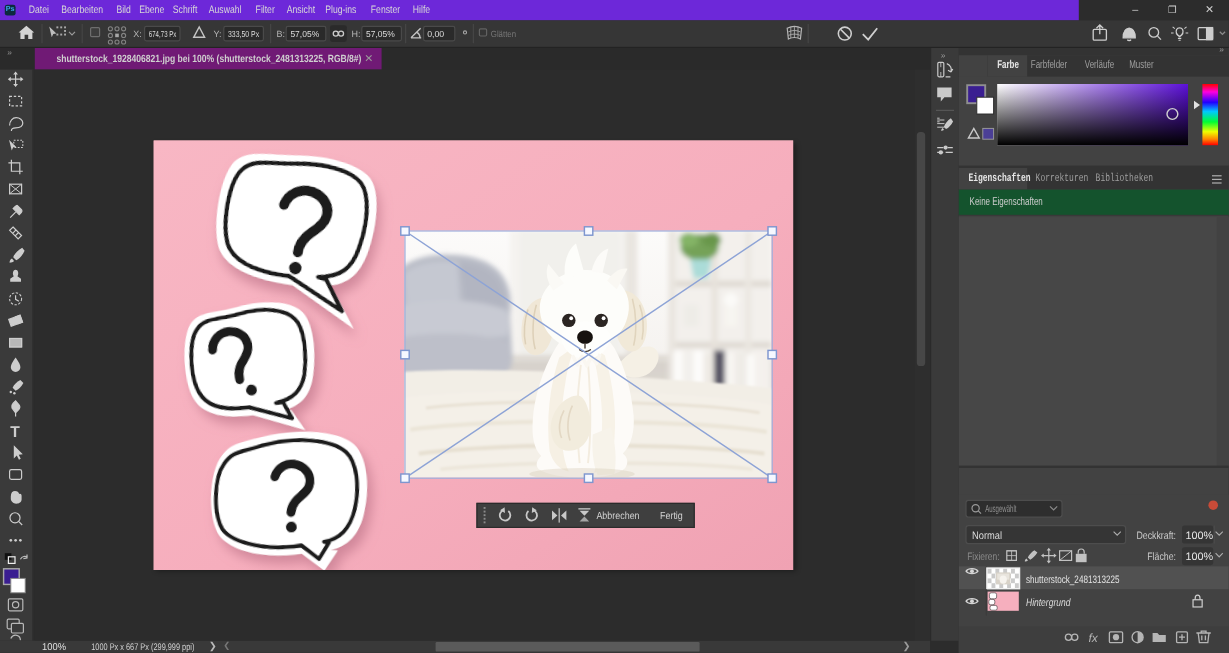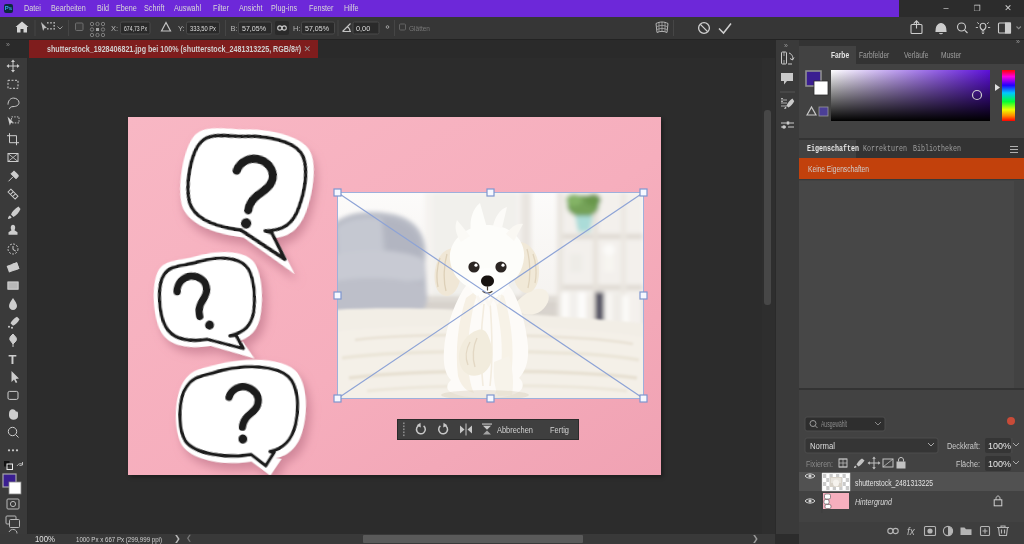--- a/index.html
+++ b/index.html
@@ -14,21 +14,21 @@
   transform:scaleX(0.8); transform-origin:0 50%; white-space:nowrap; }
 #pslogo { position:absolute; left:4px; top:4px; width:9px; height:9px; background:#0c2a3f; border-radius:2px;
   color:#3ba4f0; font-size:6px; font-weight:bold; text-align:center; line-height:9px; }
 .wctl { position:absolute; top:0; height:17px; color:#cfcfcf; font-size:9px; line-height:17px; text-align:center; width:20px; }
 
 
 #optionsbar { left:0; top:17px; width:1024px; height:23px; background:#363636; border-bottom:1px solid #232323; }
 
 
 #tabbar { left:0; top:40px; width:1024px; height:18px; background:#2a2a2a; }
-#doctab { position:absolute; left:29px; top:0; width:289px; height:18px; background:#7f1d1d; color:#cfcfcf;
+#doctab { position:absolute; left:29px; top:0; width:289px; height:18px; background:#701a75; color:#cfcfcf;
   font-size:8.7px; font-weight:bold; }
 #doctab .t { position:absolute; left:18px; top:0; height:18px; line-height:18px; white-space:nowrap;
   transform:scaleX(0.82); transform-origin:0 50%; }
 #doctab .x { position:absolute; right:7px; top:0; line-height:18px; color:#9a9a9a; font-size:9px; font-weight:normal; }
 
 
 #tools { left:0; top:58px; width:28px; height:476px; background:#3a3a3a; border-right:1px solid #2a2a2a; }
 
 
 #canvasarea { left:29px; top:58px; width:733px; height:476px; background:#2c2c2c; overflow:hidden; }
@@ -590,21 +590,21 @@
       <div class="ptabbg" style="left:0;width:57px;"></div>
       <div class="ptab on" style="left:8px;">Eigenschaften</div>
       <div class="ptab" style="left:64px;">Korrekturen</div>
       <div class="ptab" style="left:114px;">Bibliotheken</div>
       <div class="pmenu">
           <i></i>
           <i></i>
           <i></i>
         </div>
     </div>
-    <div style="position:absolute;left:0;top:118px;width:225px;height:22px;background:#c2410c;border-bottom:1px solid #393939;">
+    <div style="position:absolute;left:0;top:118px;width:225px;height:22px;background:#14532d;border-bottom:1px solid #393939;">
         <span style="position:absolute;left:9px;top:0;line-height:22px;color:#cfcfcf;font-size:9.5px;transform:scaleX(0.7);transform-origin:0 50%;white-space:nowrap;">Keine Eigenschaften</span>
       </div>
     <div style="position:absolute;left:0;top:141px;width:225px;height:209px;background:#474747;"></div>
     <div style="position:absolute;left:215px;top:141px;width:10px;height:209px;background:#424242;"></div>
 
     <div style="position:absolute;left:0;top:348px;width:225px;height:2px;background:#333333;"></div>
     <div style="position:absolute;left:0;top:372px;width:225px;height:172px;background:#424242;">
       <svg width="225" height="172" viewBox="0 0 225 172">
 
         <rect x="6" y="5" width="80" height="14" rx="2" fill="#2e2e2e" stroke="#4d4d4d" stroke-width="1"></rect>

